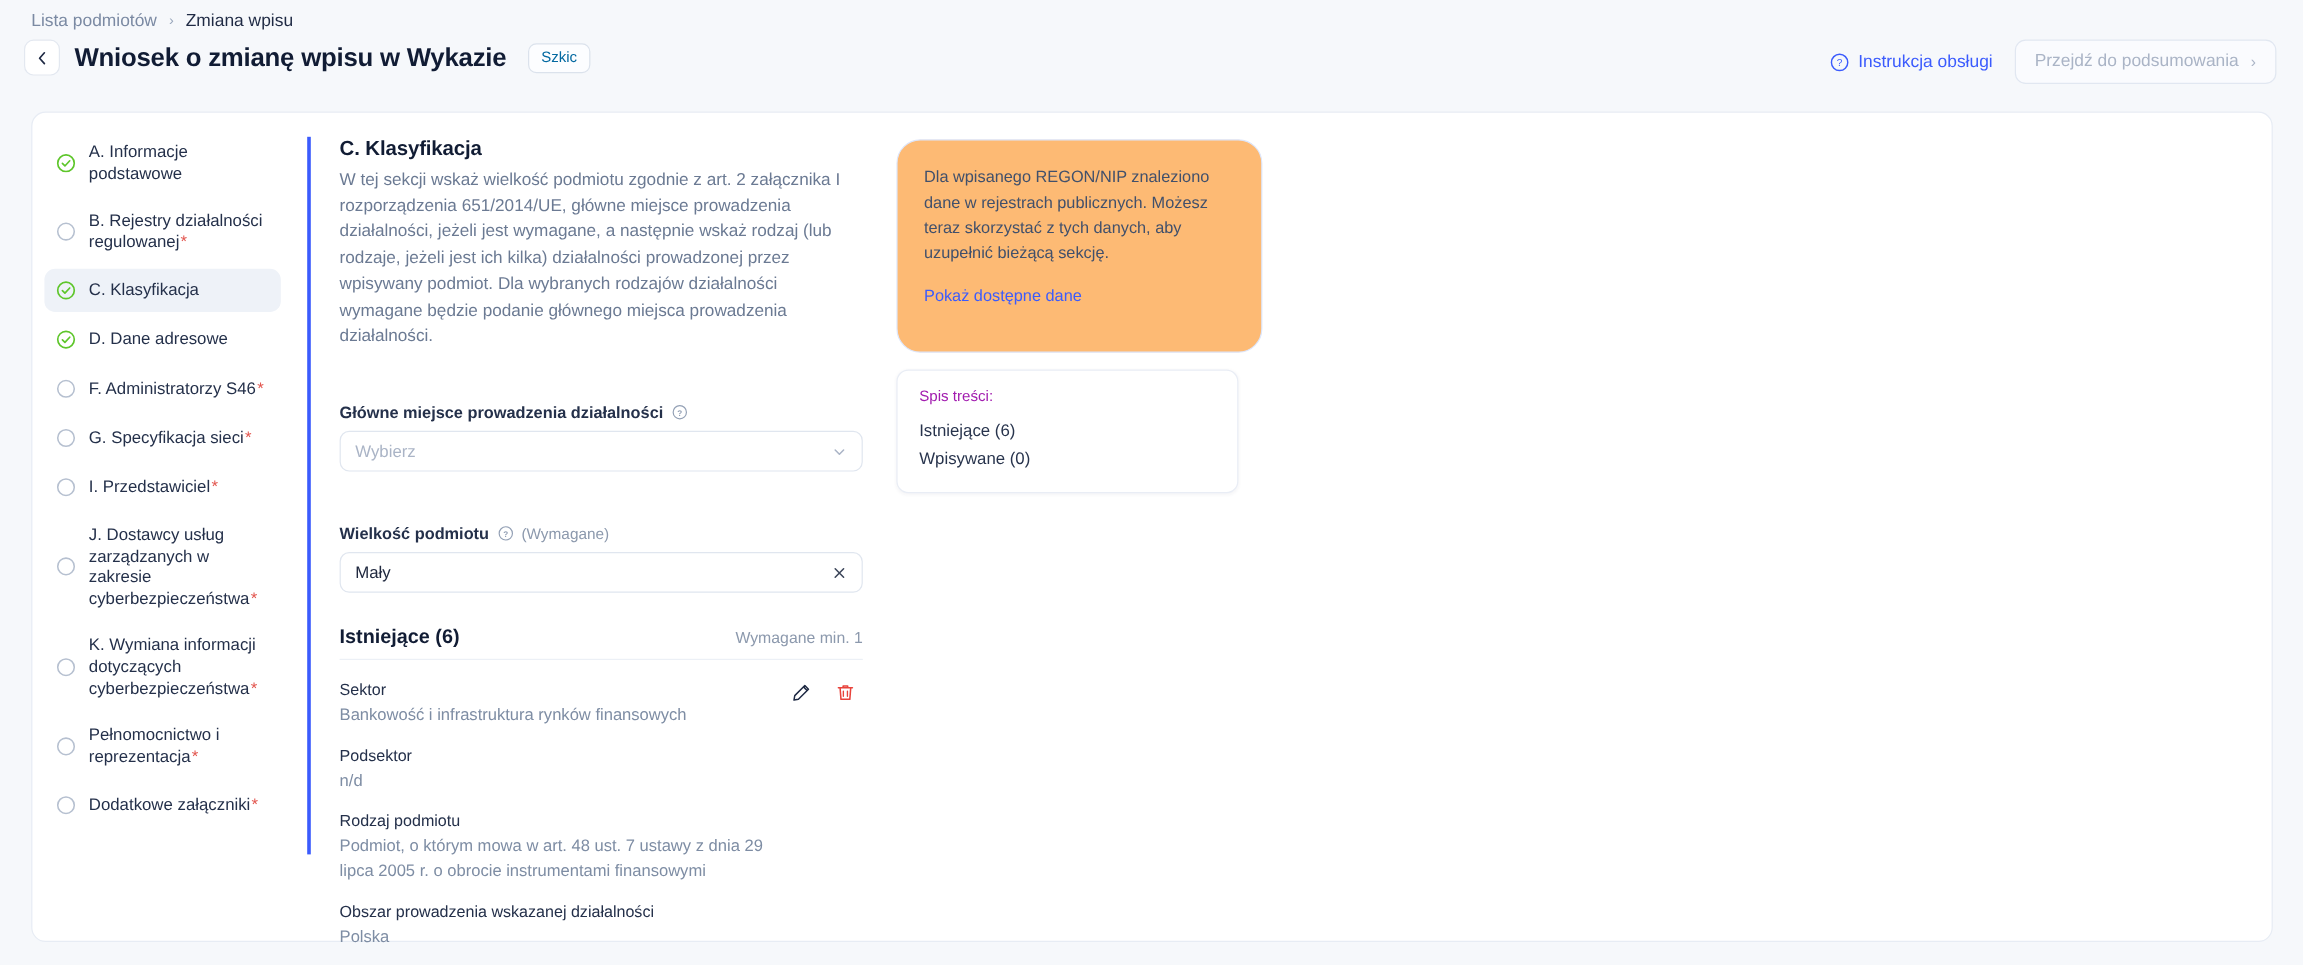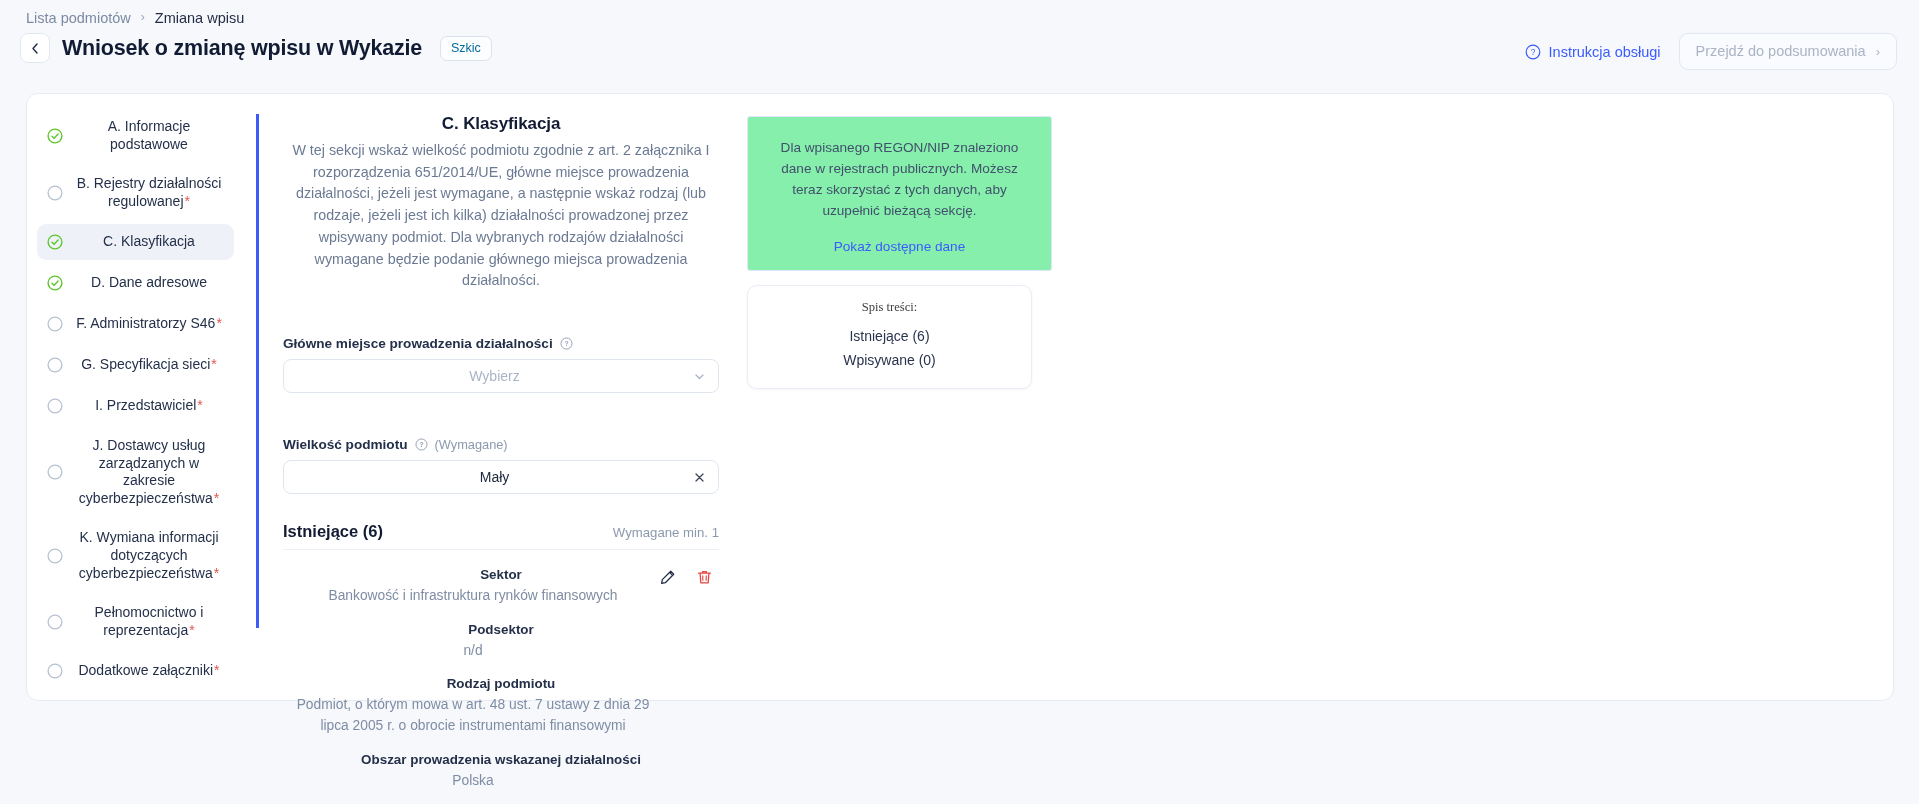--- a/index.html
+++ b/index.html
@@ -36,24 +36,23 @@
   .helplink .qmark { display: flex; }
   .nextbtn {
     display: flex; align-items: center; gap: 10px;
     border: 1px solid #e1e7f1; border-radius: 9px; background: #fafbfe;
     color: #aab4c6; font-size: 14.5px; padding: 9px 16px 10px; cursor: default;
   }
   .nextbtn .chev { font-size: 13px; }
 
   
   .card {
-    position: absolute; left: 26px; top: 93px; width: 1868px; height: 608px;
+    position: absolute; left: 26px; top: 93px; width: 1868px; height: 692px;
     background: #ffffff; border: 1px solid #e7ecf4; border-radius: 12px;
     display: flex;
-    text-align: center;
   }
 
   
   .sidebar { width: 215px; padding: 16px 8px 0 10px; flex: 0 0 215px; }
   .navitem {
     display: flex; align-items: center; gap: 11px;
     padding: 8px 10px; border-radius: 9px; cursor: pointer;
     font-size: 14px; line-height: 1.28; color: #24304a;
     min-height: 36px; margin-bottom: 5px;
   }
@@ -91,36 +90,36 @@
   .listhead {
     display: flex; align-items: baseline; justify-content: space-between;
     margin-top: 28px; padding-bottom: 8px; border-bottom: 1px solid #ecf0f6;
   }
   .listhead .h { font-size: 16.5px; font-weight: 700; color: #111c34; }
   .listhead .hint { font-size: 13.2px; color: #8c99ad; }
 
   .entry { position: relative; margin-top: 17px; }
   .entry-actions { position: absolute; right: 6px; top: 2px; display: flex; gap: 20px; align-items: center; }
   .iconbtn { cursor: pointer; display: flex; }
-  .f-label { font-size: 13.4px; font-weight: 700; color: #24304a; margin-bottom: 4px; }
+  .f-label { font-size: 13.4px; font-weight: 400; color: #24304a; margin-bottom: 4px; }
   .f-value { font-size: 13.8px; line-height: 1.5; color: #7e8da4; max-width: 380px; }
 
   
   .infobox {
-    background: #86efac; border: 1px solid #dde6fb; border-radius: 3px;
-    padding: 20px 22px 15px; width: 305px;
+    background: #fdba74; border: 1px solid #dde6fb; border-radius: 20px;
+    padding: 20px 22px 37px; width: 305px;
   }
   .infobox p { font-size: 13.6px; line-height: 1.55; color: #41506b; }
   .infobox a { display: inline-block; margin-top: 18px; color: #3b5bfd; font-size: 13.6px; cursor: pointer; }
 
   .tocbox {
     margin-top: 14px; background: #fff; border: 1px solid #e9edf5; border-radius: 10px;
     padding: 14px 18px 16px; width: 285px; box-shadow: 0 1px 3px rgba(30,45,80,.05);
   }
-  .tocbox .tl { font-size: 12.6px; color: #404040; margin-bottom: 9px; font-family: Liberation Serif, serif; }
+  .tocbox .tl { font-size: 12.6px; color: #a21caf; margin-bottom: 9px; }
   .tocbox .ti { font-size: 14px; color: #28344d; padding: 4px 0; cursor: pointer; }
 </style>
 </head>
 <body>
 
 <div class="topbar">
 
   <div class="breadcrumb">
     <span class="crumb-link">Lista podmiotów</span>
     <span class="crumb-sep">›</span>

